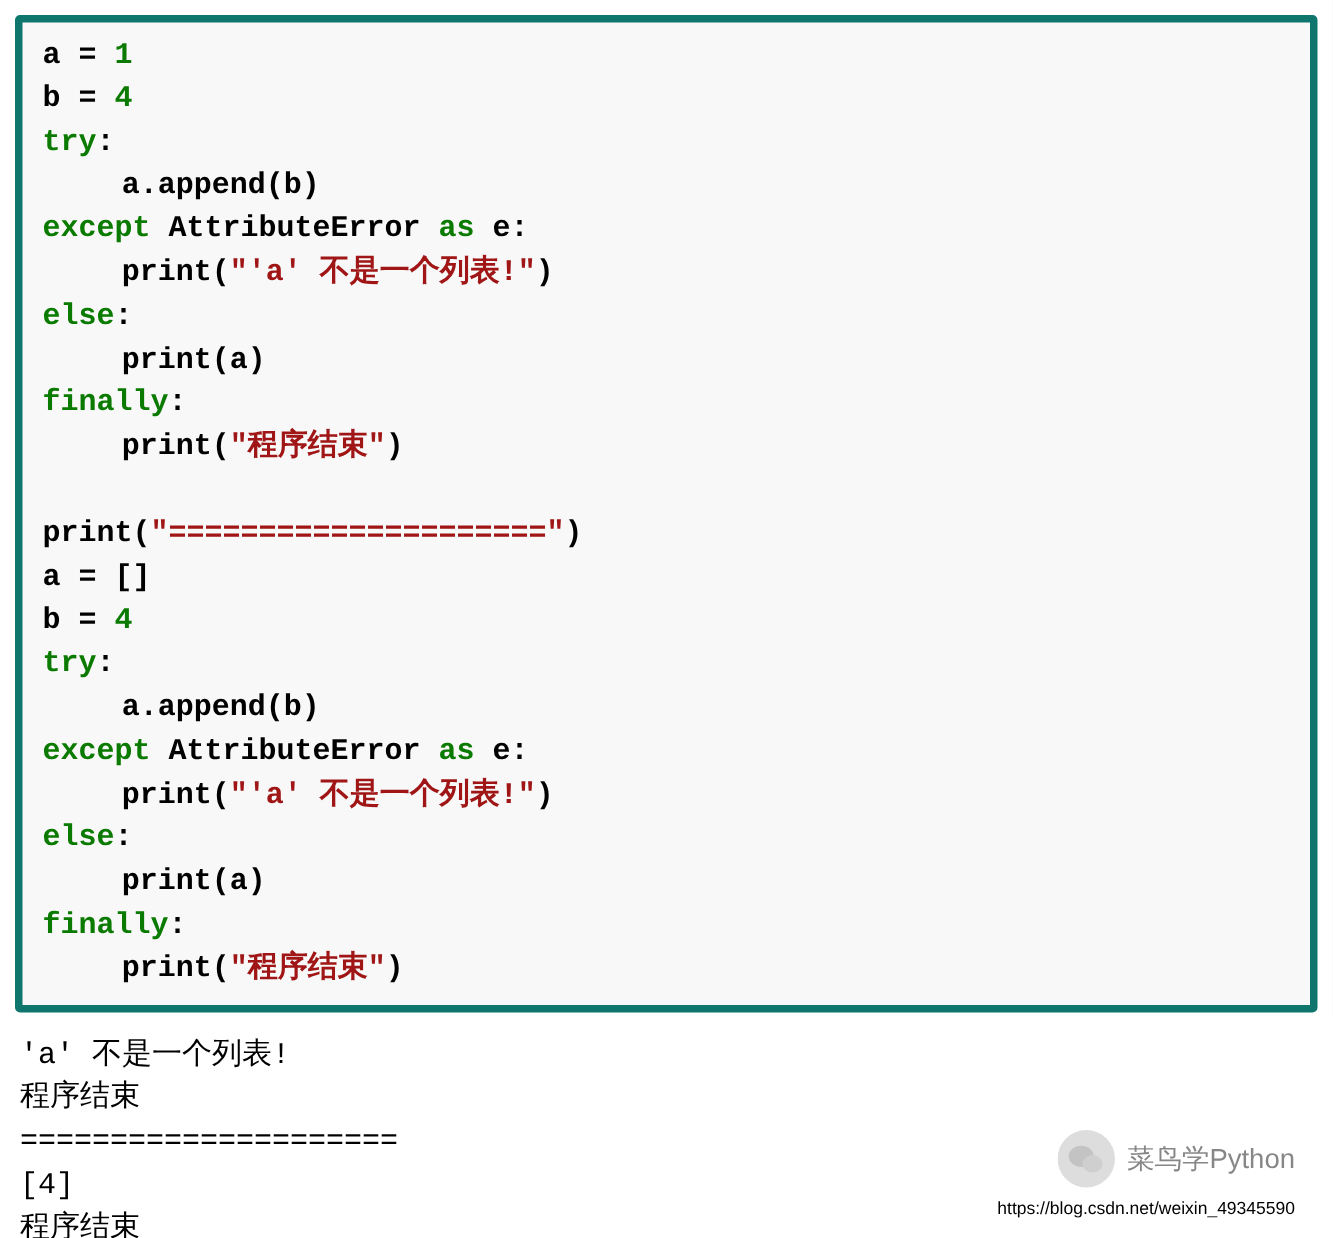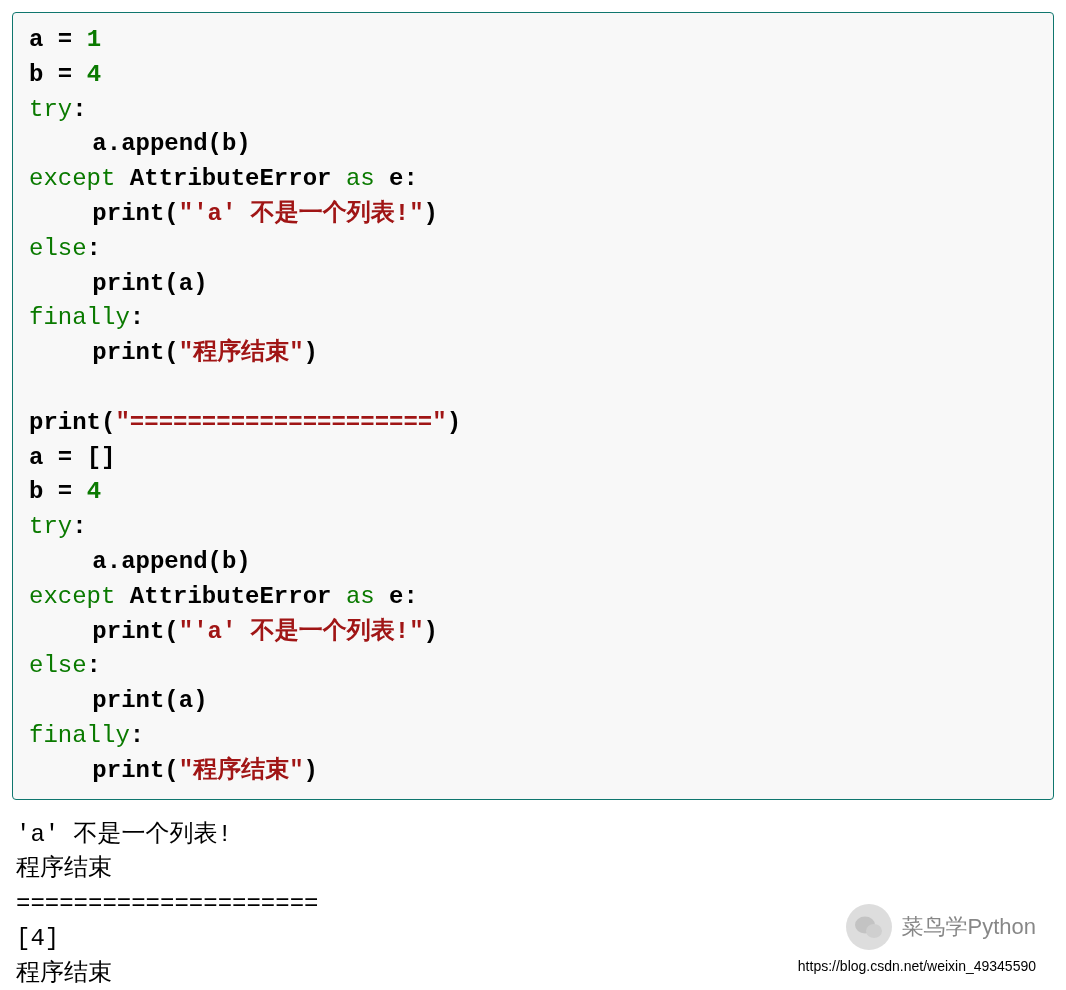--- a/index.html
+++ b/index.html
@@ -5,30 +5,30 @@
   body {
     margin: 0;
     padding: 12px;
     font-family: "Courier New", Courier, monospace;
     font-size: 24px;
     background: #ffffff;
     width: 1066px;
     box-sizing: border-box;
   }
   .code-box {
-    border: 1px solid #0f766e;
+    border: 6px solid #0f766e;
     border-radius: 4px;
     padding: 10px 16px;
     background: #f8f8f8;
     font-weight: bold;
     line-height: 1.45;
     margin-bottom: 18px;
   }
   .plain { color: #000; }
-  .kw    { color: #0a7a00; font-weight: normal; } 
+  .kw    { color: #0a7a00; font-weight: bold; } 
   .num   { color: #0a7a00; }
   .str   { color: #a01515; }
   .indent { display:inline-block; width: 2.2ch; }
   .output {
     font-family: "Courier New", Courier, "SimSun", monospace;
     font-weight: 500;
     line-height: 1.45;
     color: #000;
     padding-left: 4px;
   }

